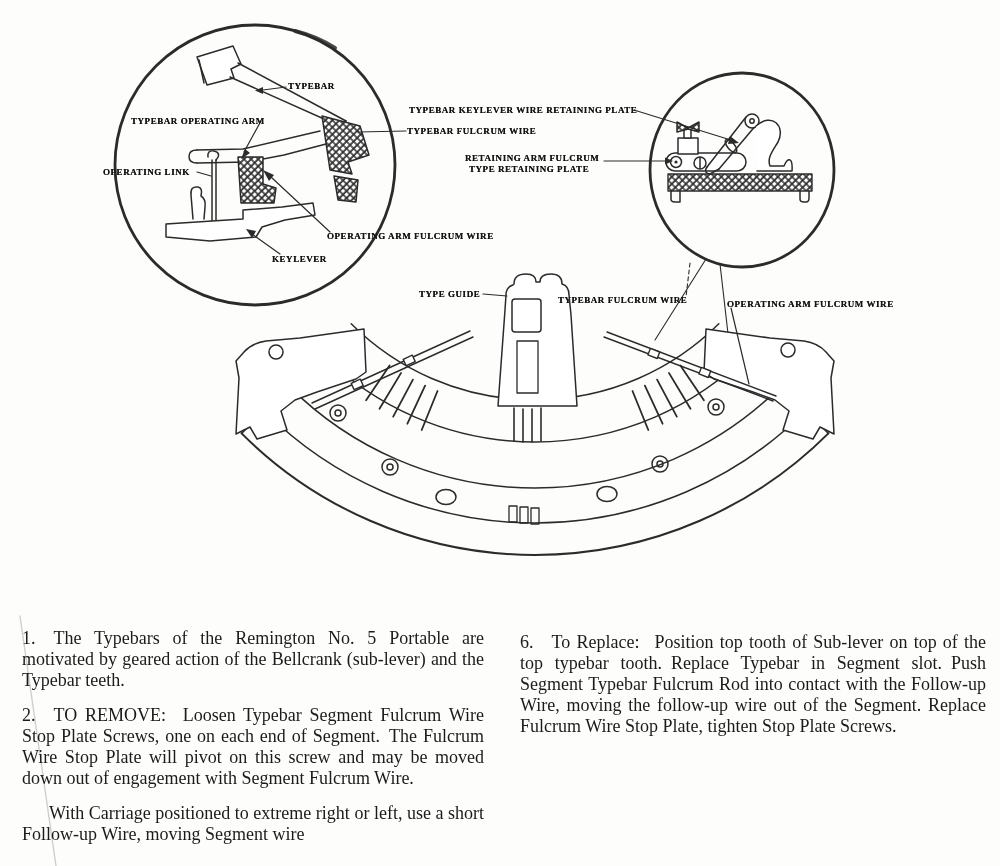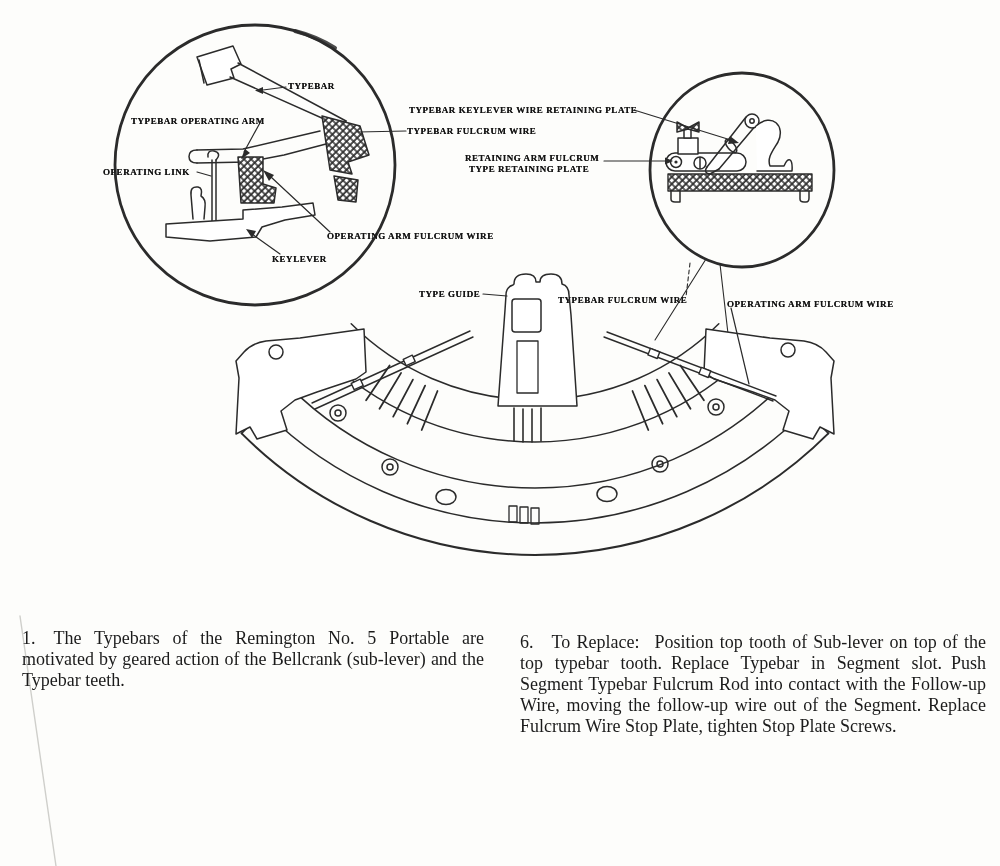--- a/index.html
+++ b/index.html
@@ -215,18 +215,20 @@
   <div class="lbl" style="left:409px; top:105px">TYPEBAR KEYLEVER WIRE RETAINING PLATE</div>
   <div class="lbl" style="left:407px; top:126px">TYPEBAR FULCRUM WIRE</div>
   <div class="lbl" style="left:465px; top:153px">RETAINING ARM FULCRUM</div>
   <div class="lbl" style="left:469px; top:164px">TYPE RETAINING PLATE</div>
   <div class="lbl" style="left:419px; top:289px">TYPE GUIDE</div>
   <div class="lbl" style="left:558px; top:295px">TYPEBAR FULCRUM WIRE</div>
   <div class="lbl" style="left:727px; top:299px">OPERATING ARM FULCRUM WIRE</div>
 
   <div class="col" id="colL">
     <p>1. The Typebars of the Remington No. 5 Portable are motivated by geared action of the Bellcrank (sub-lever) and the Typebar teeth.</p>
+    <p>2. TO REMOVE:  Loosen Typebar Segment Fulcrum Wire Stop Plate Screws, one on each end of Segment. The Fulcrum Wire Stop Plate will pivot on this screw and may be moved down out of engagement with Segment Fulcrum Wire.</p>
+    <p class="indent">With Carriage positioned to extreme right or left, use a short Follow-up Wire, moving Segment wire</p>
   </div>
   <div class="col" id="colR">
     <p class="gap">6. To Replace:  Position top tooth of Sub-lever on top of the top typebar tooth. Replace Typebar in Segment slot. Push Segment Typebar Fulcrum Rod into contact with the Follow-up Wire, moving the follow-up wire out of the Segment. Replace Fulcrum Wire Stop Plate, tighten Stop Plate Screws.</p>
   </div>
 
 </div>
 
 </body></html>

